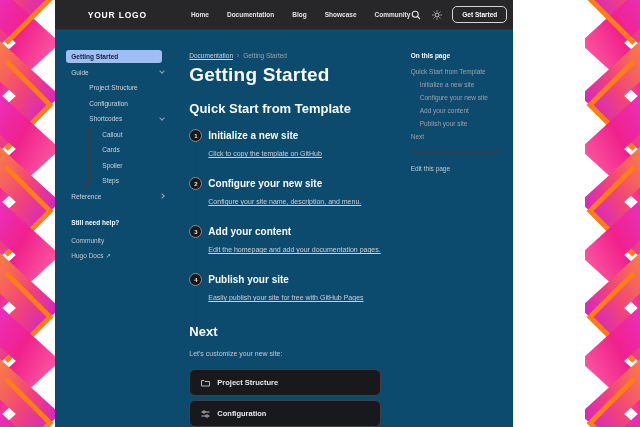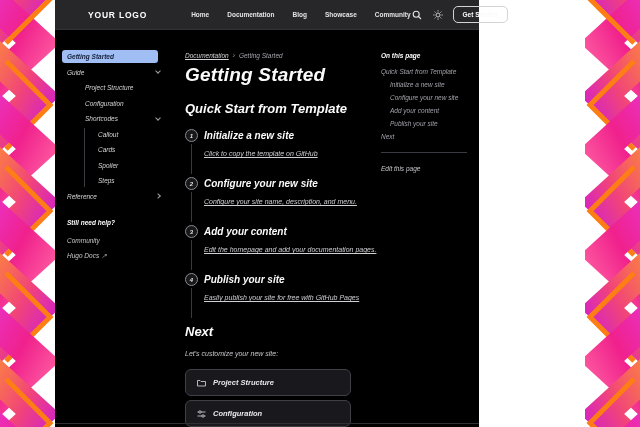--- a/index.html
+++ b/index.html
@@ -9,40 +9,40 @@
     font-family:"Liberation Sans", sans-serif;
   }
   
   .pattern { position:absolute; top:0; width:55px; height:427px; }
   .pattern.left { left:0; }
   .pattern.right { right:0; transform:scaleX(-1); }
   .pattern svg { display:block; }
 
   
   .app {
-    position:absolute; left:55px; top:0; width:424px; height:427px;
-    background:#000000; display:flex; flex-direction:column; color:#d4d4d8;
+    position:absolute; left:55px; top:0; width:458px; height:427px;
+    background:#0c4a6e; display:flex; flex-direction:column; color:#d4d4d8;align-items:center;
   }
   
   .navbar {
     height:30px; flex:0 0 30px; background:#27272a; border-bottom:1px solid #323236;
     display:flex; align-items:center; padding:0 6px 0 33px;
   }
   .logo { color:#fff; font-weight:700; font-size:8.5px; letter-spacing:.8px; white-space:nowrap; }
   .nav-links { display:flex; gap:18px; margin-left:44px; }
   .nav-link { font-size:6.5px; font-weight:700; color:#e4e4e7; text-decoration:none; cursor:pointer; white-space:nowrap; }
   .nav-actions { margin-left:auto; display:flex; align-items:center; gap:9px; }
   .icon-btn { display:flex; align-items:center; justify-content:center; width:12px; height:12px; cursor:pointer; }
   .btn-get-started {
     border:1px solid #d4d4d8; border-radius:5px; color:#fafafa; background:transparent;
     font-size:6.5px; font-weight:700; padding:4px 9px; cursor:pointer; white-space:nowrap;
     font-family:"Liberation Sans", sans-serif;
   }
   
-  .layout { flex:1 1 auto; display:flex; min-height:0;font-style:italic; }
+  .layout { flex:1 1 auto; display:flex; min-height:0; }
   
   .sidebar { flex:0 0 130px; width:130px; padding:20px 0 0 7px; font-size:6.5px; }
   .side-item { display:flex; align-items:center; width:103px; height:13px; margin-bottom:2.5px;
     color:#d4d4d8; cursor:pointer; border-radius:3px; padding:0 5px; }
   .side-item.active { background:#a0bdf4; color:#14203a; font-weight:700; width:96px; }
   .side-item .lbl { white-space:nowrap; }
   .side-item.lvl1 { margin-left:18px; width:85px; }
   .sub-group { border-left:1px solid #3a3a40; margin-left:22px; }
   .side-item.lvl2 { margin-left:8px; width:77px; }
   .chev { width:4px; height:4px; border-right:1px solid #a1a1aa; border-bottom:1px solid #a1a1aa;

